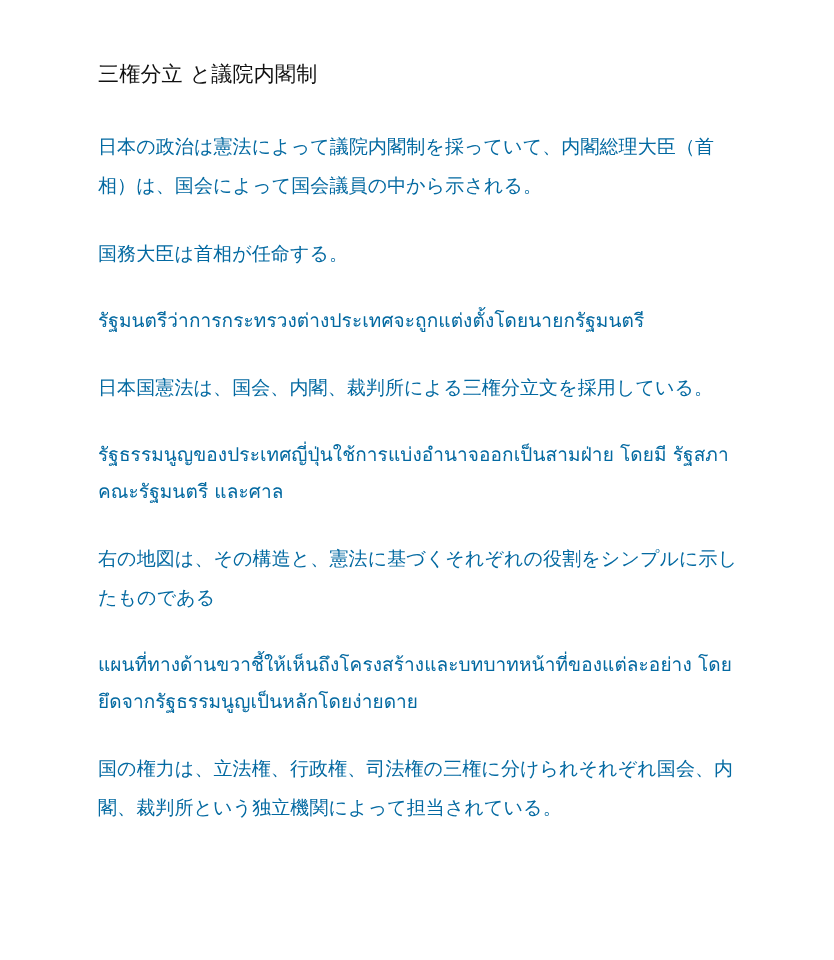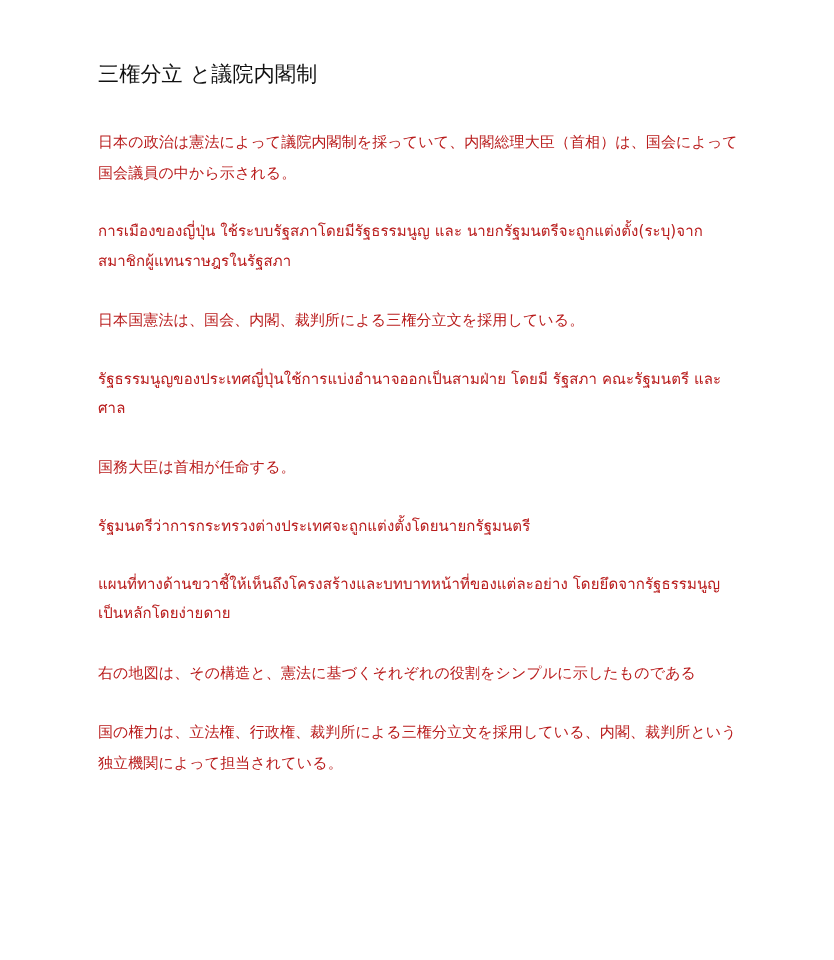--- a/index.html
+++ b/index.html
@@ -29,23 +29,23 @@
     font-size: 21px;
     line-height: 1.75;
     font-weight: 400;
     color: #111111;
     letter-spacing: 0.2px;
   }
   .body-block {
     margin-bottom: 26px;
   }
   .para {
-    font-size: 15px;
+    font-size: 19px;
     line-height: 2.0;
-    color: #b91c1c;
+    color: #0369a1;
     letter-spacing: 0.1px;
     word-break: break-word;
     margin-top: 29px;
   }
   .para.jp {
     line-height: 2.05;
   }
   .para.th {
     line-height: 1.95;
   }
@@ -54,35 +54,34 @@
 <body>
 
 <div class="page">
 
   <div class="title-block">
     <div class="title-line">三権分立 と議院内閣制</div>
   </div>
 
   <div class="body-block">
     <p class="para jp">日本の政治は憲法によって議院内閣制を採っていて、内閣総理大臣（首相）は、国会によって国会議員の中から示される。</p>
-    <p class="para th">การเมืองของญี่ปุ่น ใช้ระบบรัฐสภาโดยมีรัฐธรรมนูญ และ นายกรัฐมนตรีจะถูกแต่งตั้ง(ระบุ)จากสมาชิกผู้แทนราษฎรในรัฐสภา</p>
+  </div>
+
+  <div class="body-block">
+    <p class="para jp">国務大臣は首相が任命する。</p>
+    <p class="para th">รัฐมนตรีว่าการกระทรวงต่างประเทศจะถูกแต่งตั้งโดยนายกรัฐมนตรี</p>
   </div>
 
   <div class="body-block">
     <p class="para jp">日本国憲法は、国会、内閣、裁判所による三権分立文を採用している。</p>
     <p class="para th">รัฐธรรมนูญของประเทศญี่ปุ่นใช้การแบ่งอำนาจออกเป็นสามฝ่าย โดยมี รัฐสภา คณะรัฐมนตรี และศาล</p>
   </div>
 
   <div class="body-block">
-    <p class="para jp">国務大臣は首相が任命する。</p>
-    <p class="para th">รัฐมนตรีว่าการกระทรวงต่างประเทศจะถูกแต่งตั้งโดยนายกรัฐมนตรี</p>
+    <p class="para jp">右の地図は、その構造と、憲法に基づくそれぞれの役割をシンプルに示したものである</p>
+    <p class="para th">แผนที่ทางด้านขวาชี้ให้เห็นถึงโครงสร้างและบทบาทหน้าที่ของแต่ละอย่าง โดยยึดจากรัฐธรรมนูญเป็นหลักโดยง่ายดาย</p>
   </div>
 
   <div class="body-block">
-    <p class="para th">แผนที่ทางด้านขวาชี้ให้เห็นถึงโครงสร้างและบทบาทหน้าที่ของแต่ละอย่าง โดยยึดจากรัฐธรรมนูญเป็นหลักโดยง่ายดาย</p>
-    <p class="para jp">右の地図は、その構造と、憲法に基づくそれぞれの役割をシンプルに示したものである</p>
-  </div>
-
-  <div class="body-block">
-    <p class="para jp">国の権力は、立法権、行政権、裁判所による三権分立文を採用している、内閣、裁判所という独立機関によって担当されている。</p>
+    <p class="para jp">国の権力は、立法権、行政権、司法権の三権に分けられそれぞれ国会、内閣、裁判所という独立機関によって担当されている。</p>
   </div>
 
 </div>
 
 </body></html>

